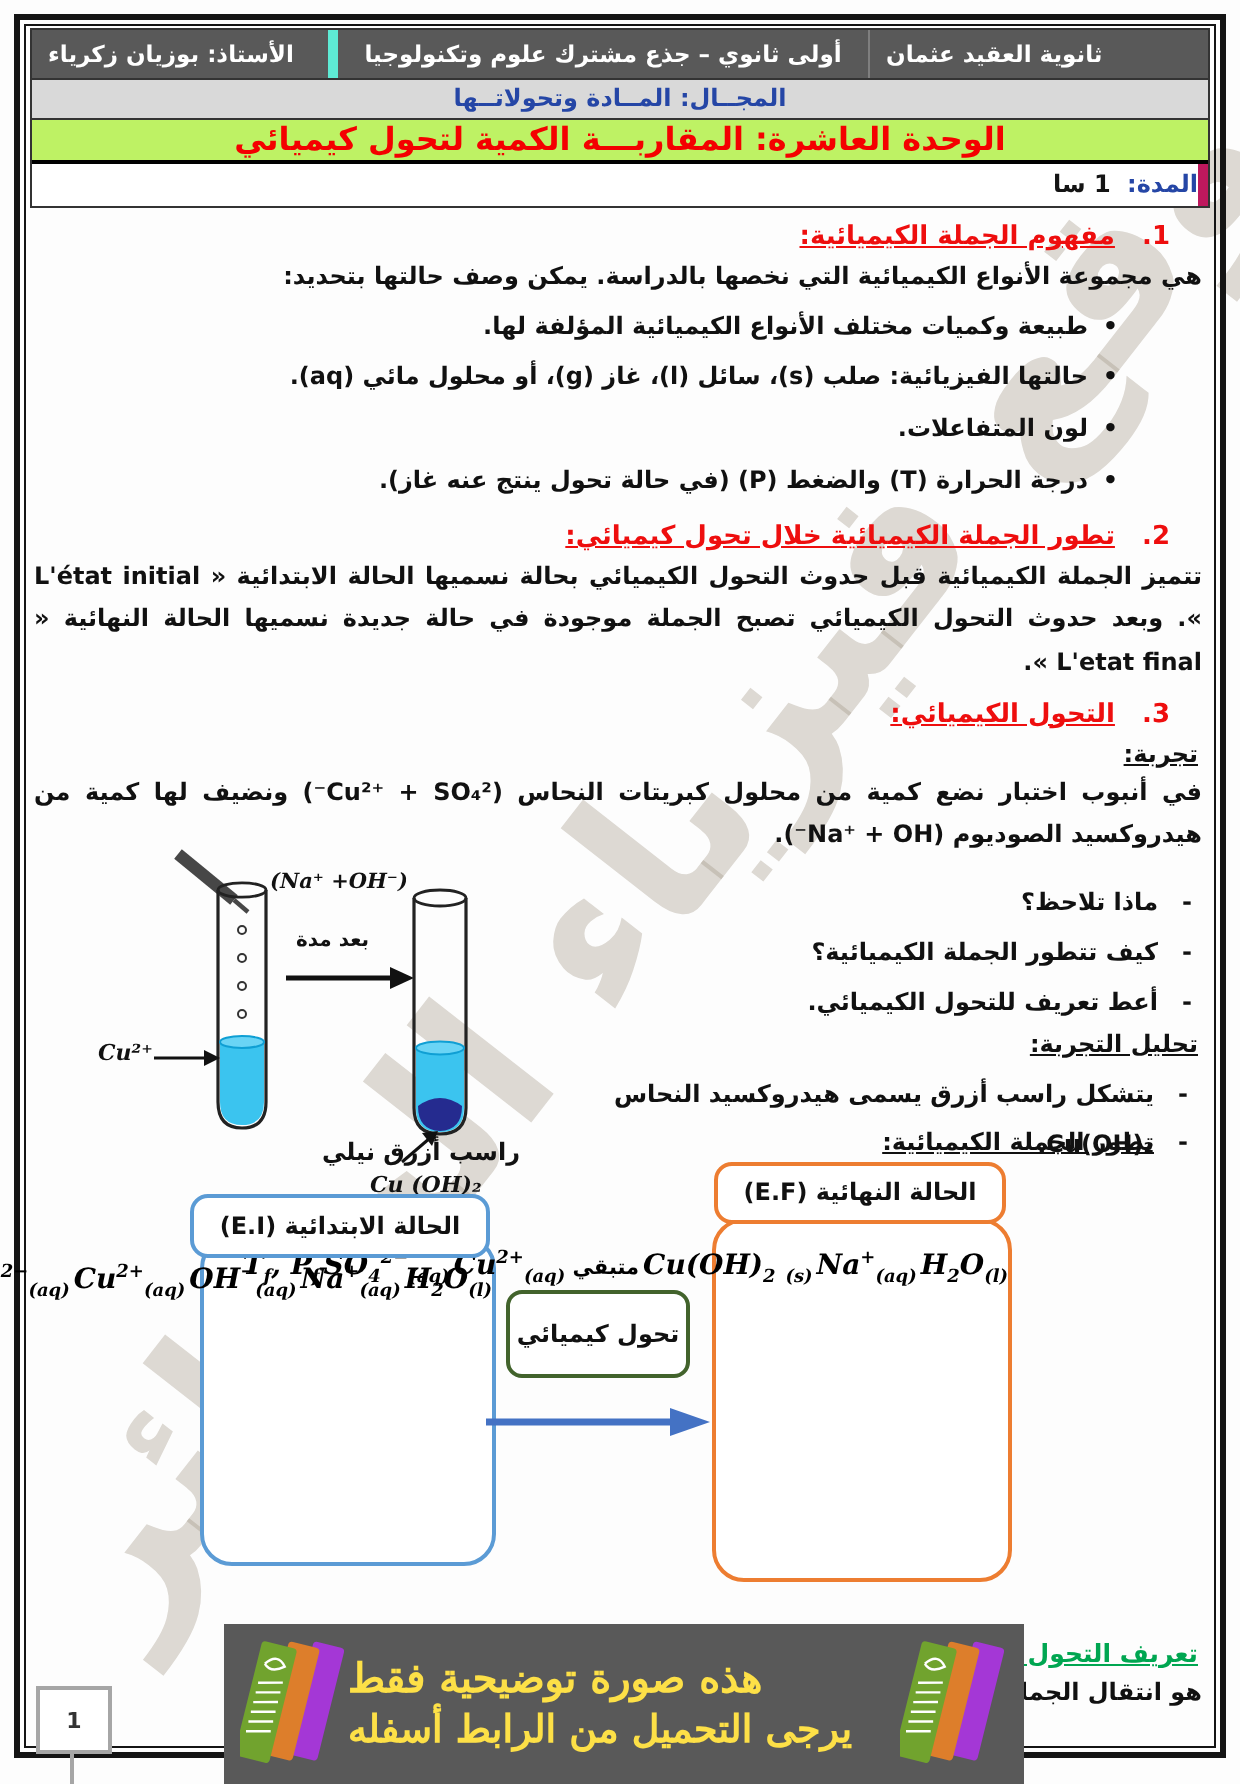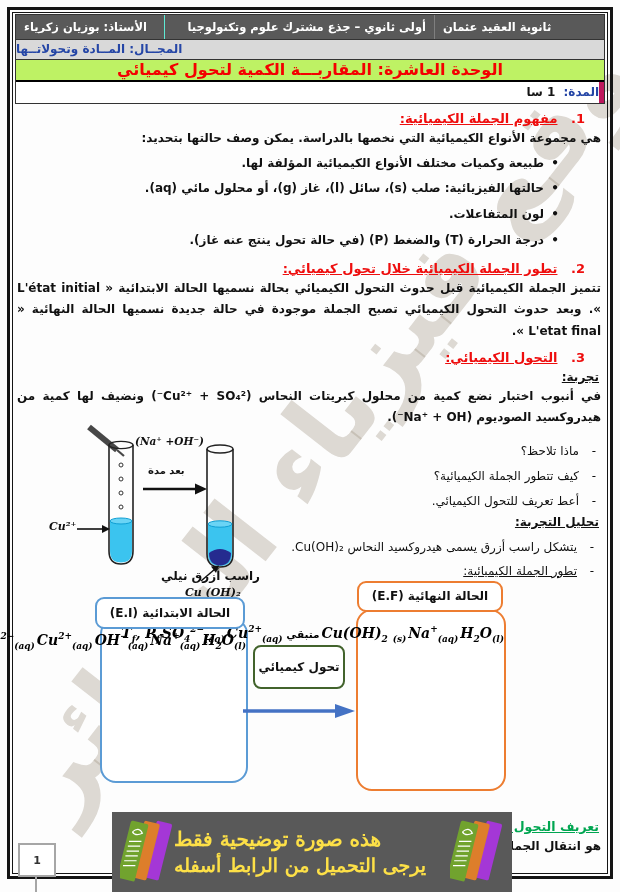--- a/index.html
+++ b/index.html
@@ -12,44 +12,44 @@
   .watermark{position:absolute;left:-135px;top:385px;width:890px;text-align:center;transform:rotate(-52deg);
     font-size:104px;font-weight:bold;letter-spacing:4px;color:rgba(158,148,128,0.34);z-index:1;
     pointer-events:none;white-space:nowrap}
   .content{position:absolute;left:15px;right:15px;top:14px;bottom:20px;direction:rtl;z-index:3}
   
   .hdr{border:1px solid #333;background:#fff}
   .hdr-r1{display:grid;grid-template-columns:170px 1fr 148px;background:#595959;color:#fff;
     border-bottom:1px solid #333;font-size:11.5px;font-weight:bold}
   .hdr-r1 > div{padding:4px 8px;line-height:16px}
   .hdr-cell-school{text-align:left;border-left:1px solid #7f7f7f}
-  .hdr-cell-level{text-align:right;border-left:1px solid #5eead4}
+  .hdr-cell-level{text-align:center;border-left:5px solid #5eead4}
   .hdr-cell-teacher{text-align:left}
-  .hdr-r2{background:#D9D9D9;color:#2546A6;text-align:left;font-weight:bold;font-size:12px;
+  .hdr-r2{background:#D9D9D9;color:#2546A6;text-align:center;font-weight:bold;font-size:12px;
     padding:2px 0;border-bottom:1px solid #333;line-height:15px}
   .hdr-r3{background:#bef264;color:#F40000;text-align:center;font-weight:bold;font-size:16px;
     padding:2px 0;border-bottom:2px solid #000000;line-height:16px}
   .hdr-r4{display:grid;grid-template-columns:1fr 218px;font-weight:bold;font-size:12px}
   .hdr-cell-subject{text-align:center;color:#2546A6;padding:3px 0;line-height:15px}
   .hdr-cell-duration{text-align:right;border-right:5px solid #be185d;padding:3px 0;line-height:15px}
   .dur-label{color:#2546A6}
   .dur-value{color:#141414;margin-right:4px}
   
   .sec-head{color:#EE0E0E;font-weight:bold;font-size:13px;margin:7px 20px 2px 0}
   .sec-num{margin-left:9px}
   .sec-title{text-decoration:underline}
   .p{font-size:12px;font-weight:bold;line-height:1.8;text-align:justify;margin:2px 4px 0 2px}
   .bullets{margin:1px 46px 1px 0}
   .bullet-item{position:relative;padding-right:15px;font-size:12px;font-weight:bold;line-height:2.15}
   .bullet-item::before{content:"•";position:absolute;right:0;top:0}
   .sub-label{font-size:12px;font-weight:bold;text-decoration:underline;margin:5px 6px 1px 0}
   
   .exp-region{position:relative;height:150px;margin-top:2px}
   .questions{position:absolute;right:4px;top:8px;width:330px}
-  .dash-item{position:relative;padding-right:22px;font-size:12px;font-weight:normal;line-height:2.1}
+  .dash-item{position:relative;padding-right:22px;font-size:12px;font-weight:bold;line-height:2.1}
   .dash-item::before{content:"-";position:absolute;right:5px;top:0}
   .analysis-label{position:absolute;right:6px;top:84px;font-size:12px;font-weight:bold;text-decoration:underline}
   .analysis-point{position:absolute;right:6px;top:104px;width:345px}
   .evolution{position:absolute;right:6px;top:128px;width:345px}
   .evolution .u{text-decoration:underline}
   
   .diagram{position:absolute;left:34px;top:-8px;width:250px;height:215px;direction:ltr;z-index:4}
   .dg-label{position:absolute;font-size:10px;font-weight:bold;white-space:nowrap}
   .dg-math{font-family:"DejaVu Serif",serif;font-style:italic;font-size:10.5px}
   .lbl-dropper{left:86px;top:12px}

